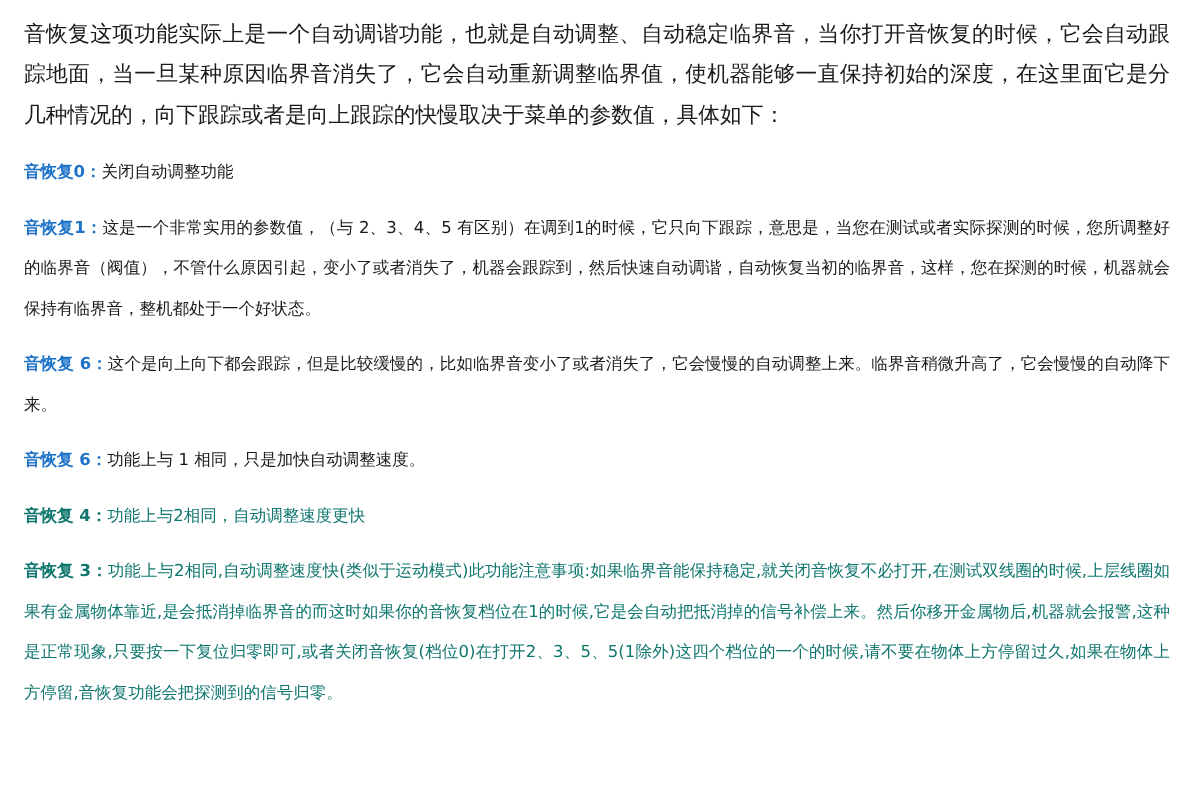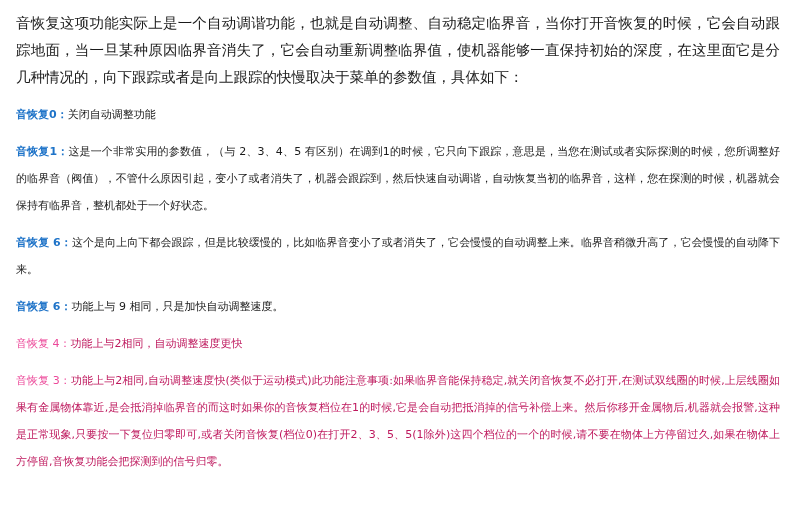--- a/index.html
+++ b/index.html
@@ -36,28 +36,28 @@
     font-size: 11px;
     line-height: 27px;
     text-align: justify;
     text-justify: inter-ideograph;
   }
   .label {
     color: #1e73c8;
     font-weight: 600;
   }
   .label-light {
-    color: #ec4899;
-    font-weight: 400;
+    color: #0f766e;
+    font-weight: 700;
   }
   .body-text {
     color: #1a1a1a;
   }
   .body-text-blue {
-    color: #be185d;
+    color: #0f766e;
   }
   .entry-tight {
     margin-bottom: 4px;
   }
   .entry-last {
     margin-bottom: 0;
   }
 </style>
 </head>
 <body>
@@ -72,21 +72,21 @@
 
   <p class="entry">
     <span class="label">音恢复1：</span><span class="body-text">这是一个非常实用的参数值，（与 2、3、4、5 有区别）在调到1的时候，它只向下跟踪，意思是，当您在测试或者实际探测的时候，您所调整好的临界音（阀值），不管什么原因引起，变小了或者消失了，机器会跟踪到，然后快速自动调谐，自动恢复当初的临界音，这样，您在探测的时候，机器就会保持有临界音，整机都处于一个好状态。</span>
   </p>
 
   <p class="entry">
     <span class="label">音恢复 6：</span><span class="body-text">这个是向上向下都会跟踪，但是比较缓慢的，比如临界音变小了或者消失了，它会慢慢的自动调整上来。临界音稍微升高了，它会慢慢的自动降下来。</span>
   </p>
 
   <p class="entry entry-tight">
-    <span class="label">音恢复 6：</span><span class="body-text">功能上与 9 相同，只是加快自动调整速度。</span>
+    <span class="label">音恢复 6：</span><span class="body-text">功能上与 1 相同，只是加快自动调整速度。</span>
   </p>
 
   <p class="entry entry-tight">
     <span class="label-light">音恢复 4：</span><span class="body-text-blue">功能上与2相同，自动调整速度更快</span>
   </p>
 
   <p class="entry entry-last">
     <span class="label-light">音恢复 3：</span><span class="body-text-blue">功能上与2相同,自动调整速度快(类似于运动模式)此功能注意事项:如果临界音能保持稳定,就关闭音恢复不必打开,在测试双线圈的时候,上层线圈如果有金属物体靠近,是会抵消掉临界音的而这时如果你的音恢复档位在1的时候,它是会自动把抵消掉的信号补偿上来。然后你移开金属物后,机器就会报警,这种是正常现象,只要按一下复位归零即可,或者关闭音恢复(档位0)在打开2、3、5、5(1除外)这四个档位的一个的时候,请不要在物体上方停留过久,如果在物体上方停留,音恢复功能会把探测到的信号归零。</span>
   </p>
 

